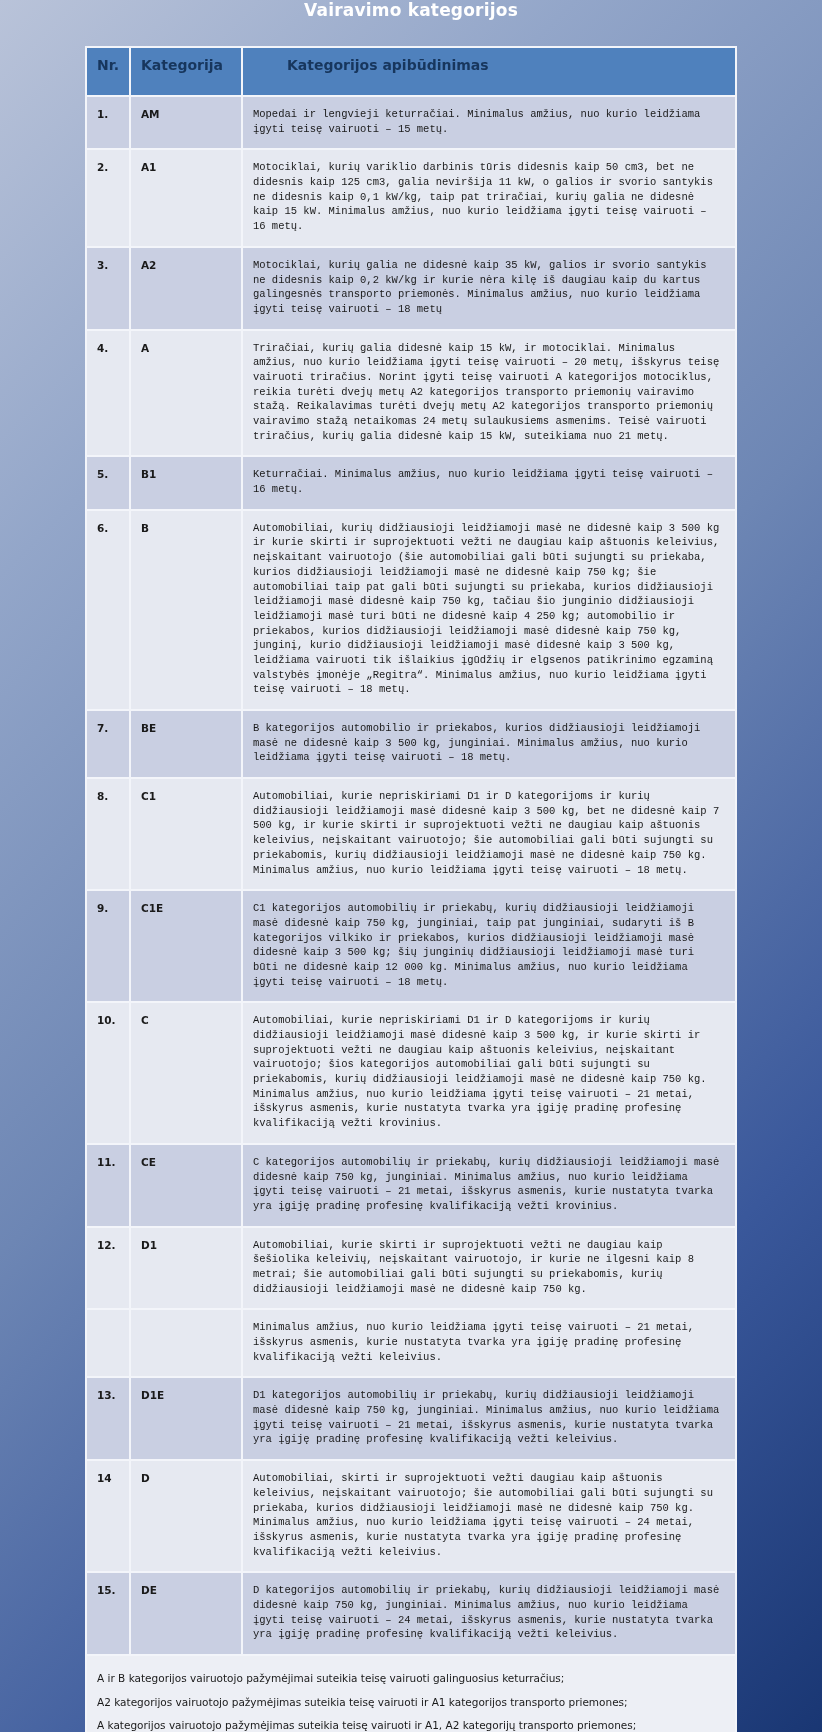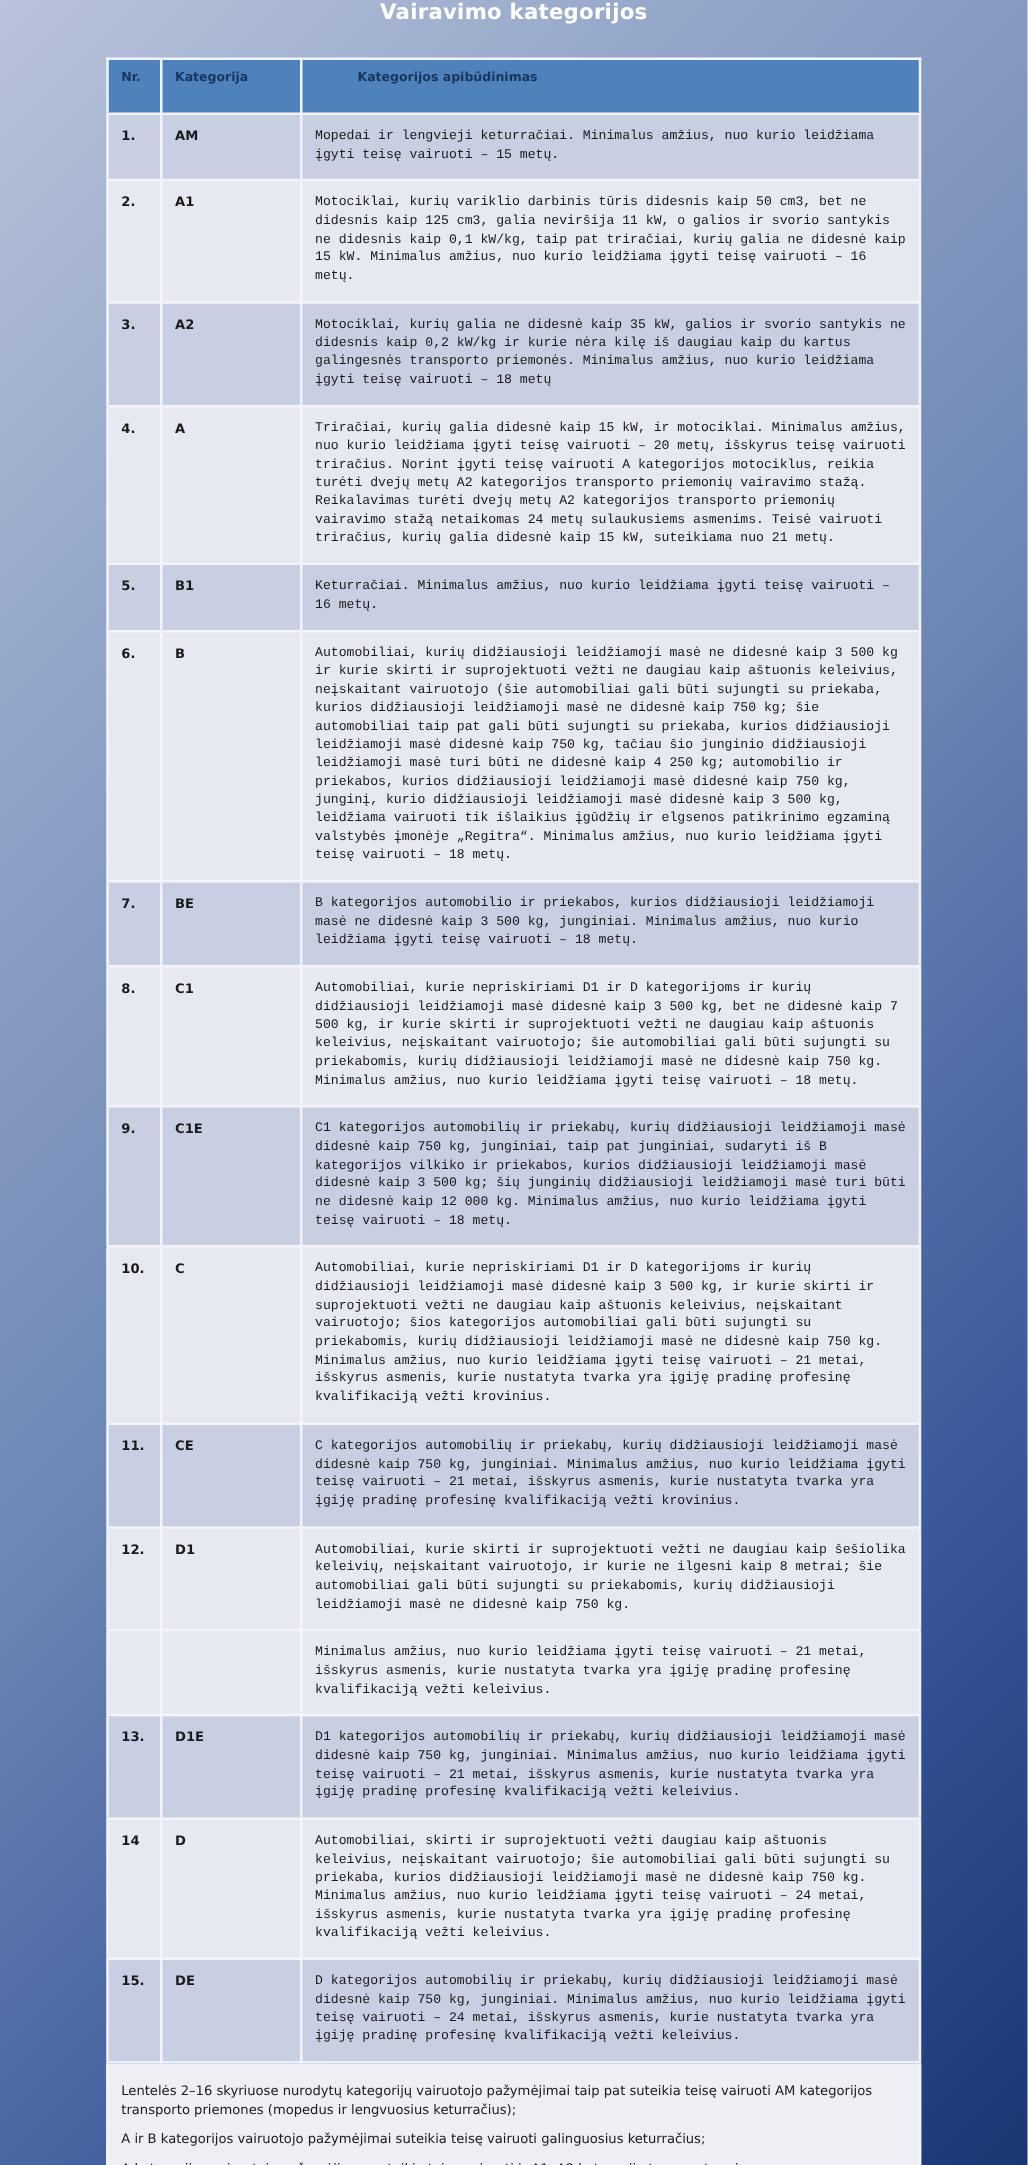--- a/index.html
+++ b/index.html
@@ -36,21 +36,21 @@
     margin: 26px auto 0 auto;
   }
   table.cat-table {
     width: 100%;
     border-collapse: collapse;
     border: 2px solid var(--divider);
   }
   table.cat-table th {
     background: var(--header-bg);
     color: var(--header-text);
-    font-size: 10px;
+    font-size: 14px;
     font-weight: bold;
     text-align: left;
     vertical-align: top;
     padding: 9px 10px 22px 10px;
     border-right: 2px solid var(--divider);
     border-bottom: 2px solid var(--divider);
   }
   table.cat-table th:last-child { border-right: none; padding-left: 44px; }
   table.cat-table td {
     font-size: 10.5px;
@@ -179,18 +179,18 @@
         </tr>
         <tr class="band-dark">
           <td class="col-nr">15.</td>
           <td class="col-cat">DE</td>
           <td class="col-desc">D kategorijos automobilių ir priekabų, kurių didžiausioji leidžiamoji masė didesnė kaip 750 kg, junginiai. Minimalus amžius, nuo kurio leidžiama įgyti teisę vairuoti – 24 metai, išskyrus asmenis, kurie nustatyta tvarka yra įgiję pradinę profesinę kvalifikaciją vežti keleivius.</td>
         </tr>
       </tbody>
   </table>
 
   <div class="notes">
-      <p>Lentelės 2–16 skyriuose nurodytų kategorijų vairuotojo pažymėjimai taip pat suteikia teisę vairuoti AM kategorijos transporto priemones (mopedus ir lengvuosius keturračius);</p>
       <p>A ir B kategorijos vairuotojo pažymėjimai suteikia teisę vairuoti galinguosius keturračius;</p>
+      <p>A2 kategorijos vairuotojo pažymėjimas suteikia teisę vairuoti ir A1 kategorijos transporto priemones;</p>
       <p>A kategorijos vairuotojo pažymėjimas suteikia teisę vairuoti ir A1, A2 kategorijų transporto priemones;</p>
       <p>C1E, CE, D1E arba DE kategorijų vairuotojo pažymėjimas suteikia teisę vairuoti ir BE kategorijos transporto priemones;</p>
     </div>
 </div>
 
 </body></html>

